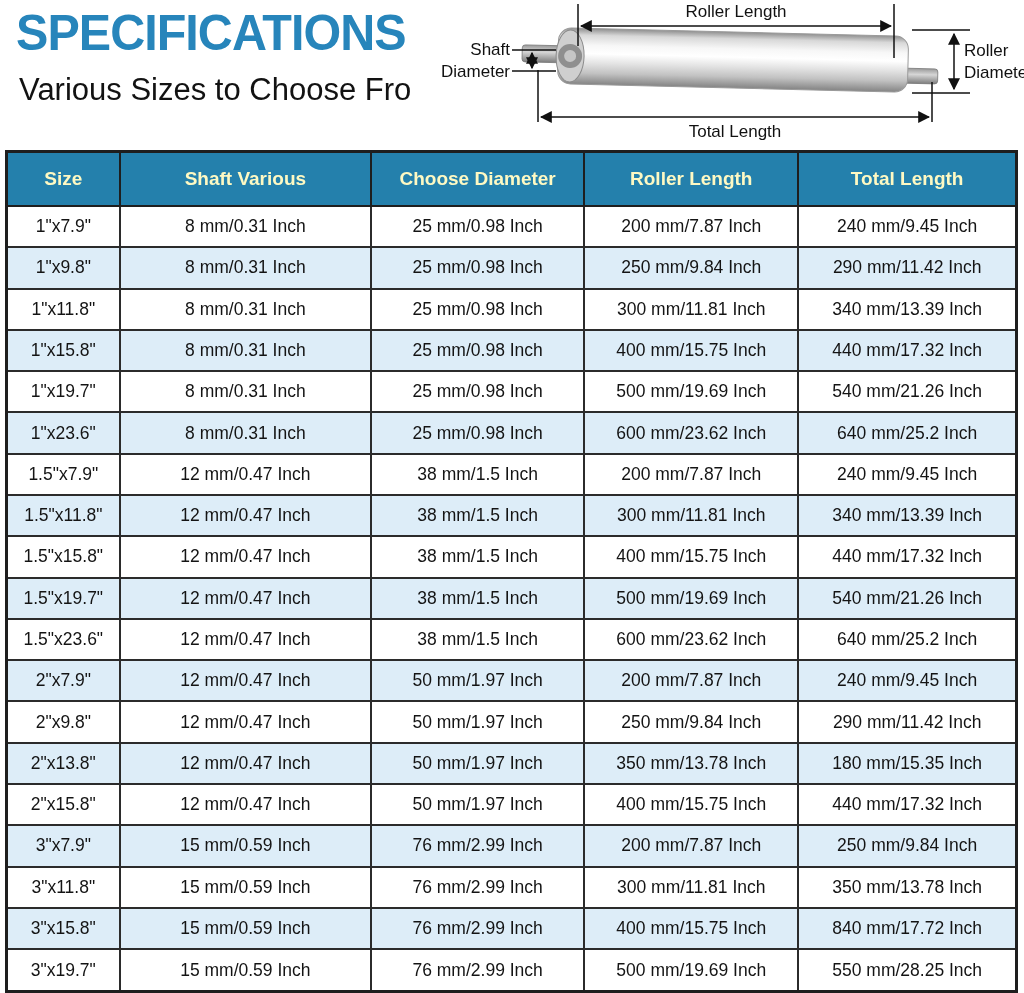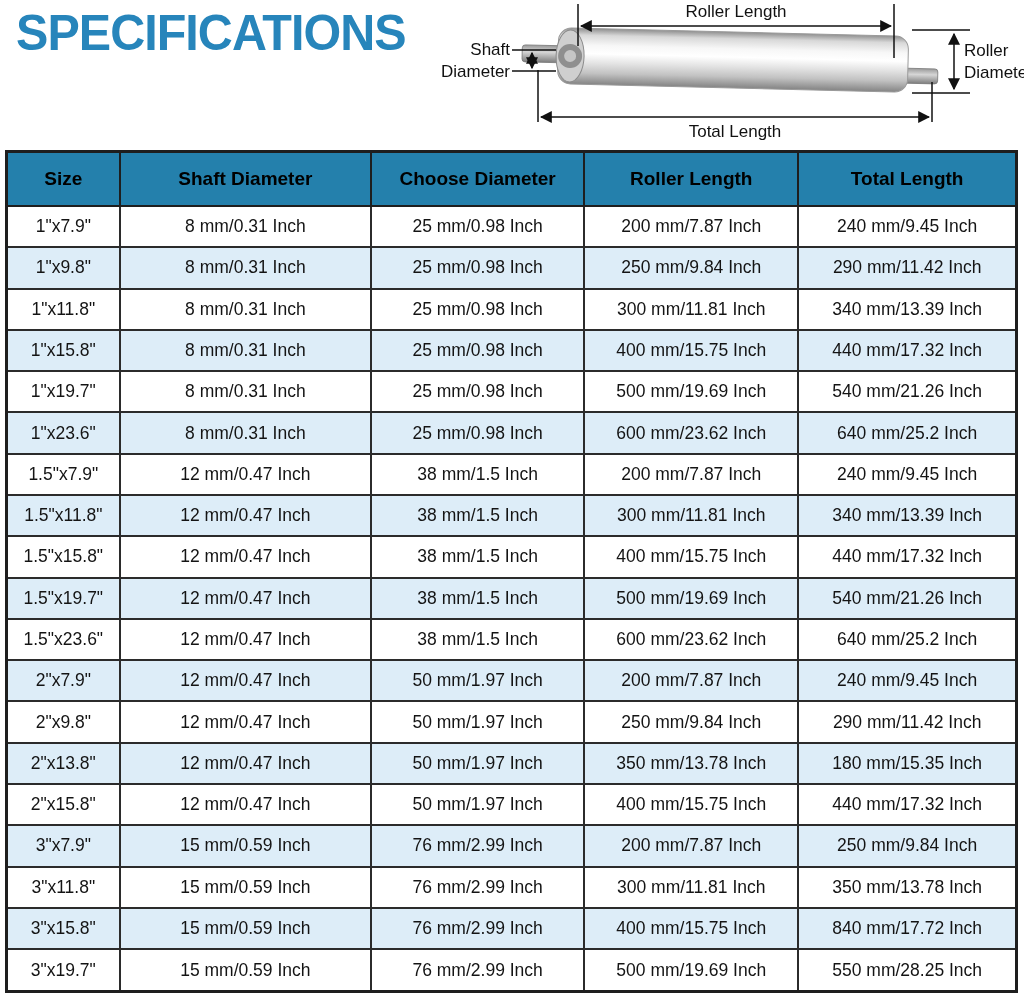--- a/index.html
+++ b/index.html
@@ -63,40 +63,41 @@
   .spec-table th, .spec-table td {
     border: 2px solid #2b2b2b;
     text-align: center;
     vertical-align: middle;
     padding: 0;
     overflow: hidden;
     white-space: nowrap;
   }
   .spec-table thead th {
     background: #2480ac;
-    color: #000000;
+    color: #fef9c3;
     font-size: 19px;
     font-weight: bold;
     height: 52px;
     border-color: #1e1e1e;
   }
   .spec-table { border: 3px solid #1e1e1e; }
   .spec-table tbody td {
     font-size: 17.5px;
     color: #141414;
     background: #ffffff;
   }
   .spec-table tbody tr.alt td { background: #ddedf8; }
 </style>
 </head>
 <body>
 
 <div class="canvas">
 
   <div class="page-title">SPECIFICATIONS</div>
+  <div class="page-subtitle">Various Sizes to Choose Fro</div>
 
   <div class="diagram">
     <svg width="600" height="142" viewBox="0 0 600 142">
       <defs>
         <marker id="arr" viewBox="0 0 10 10" refX="9" refY="5" markerWidth="8" markerHeight="8" orient="auto-start-reverse">
           <path d="M0,0 L10,5 L0,10 z" fill="#111"></path>
         </marker>
         <linearGradient id="metal" x1="0" y1="0" x2="0" y2="1">
           <stop offset="0" stop-color="#8f8f8f"></stop>
           <stop offset="0.12" stop-color="#d8d8d8"></stop>
@@ -158,21 +159,21 @@
     <colgroup>
       <col style="width:11.2%">
       <col style="width:24.9%">
       <col style="width:21.1%">
       <col style="width:21.2%">
       <col style="width:21.6%">
     </colgroup>
     <thead>
       <tr>
         <th>Size</th>
-        <th>Shaft Diameter</th>
+        <th>Shaft Various</th>
         <th>Choose Diameter</th>
         <th>Roller Length</th>
         <th>Total Length</th>
       </tr>
     </thead>
     <tbody>
         <tr>
           <td>1"x7.9"</td>
           <td>8 mm/0.31 Inch</td>
           <td>25 mm/0.98 Inch</td>

